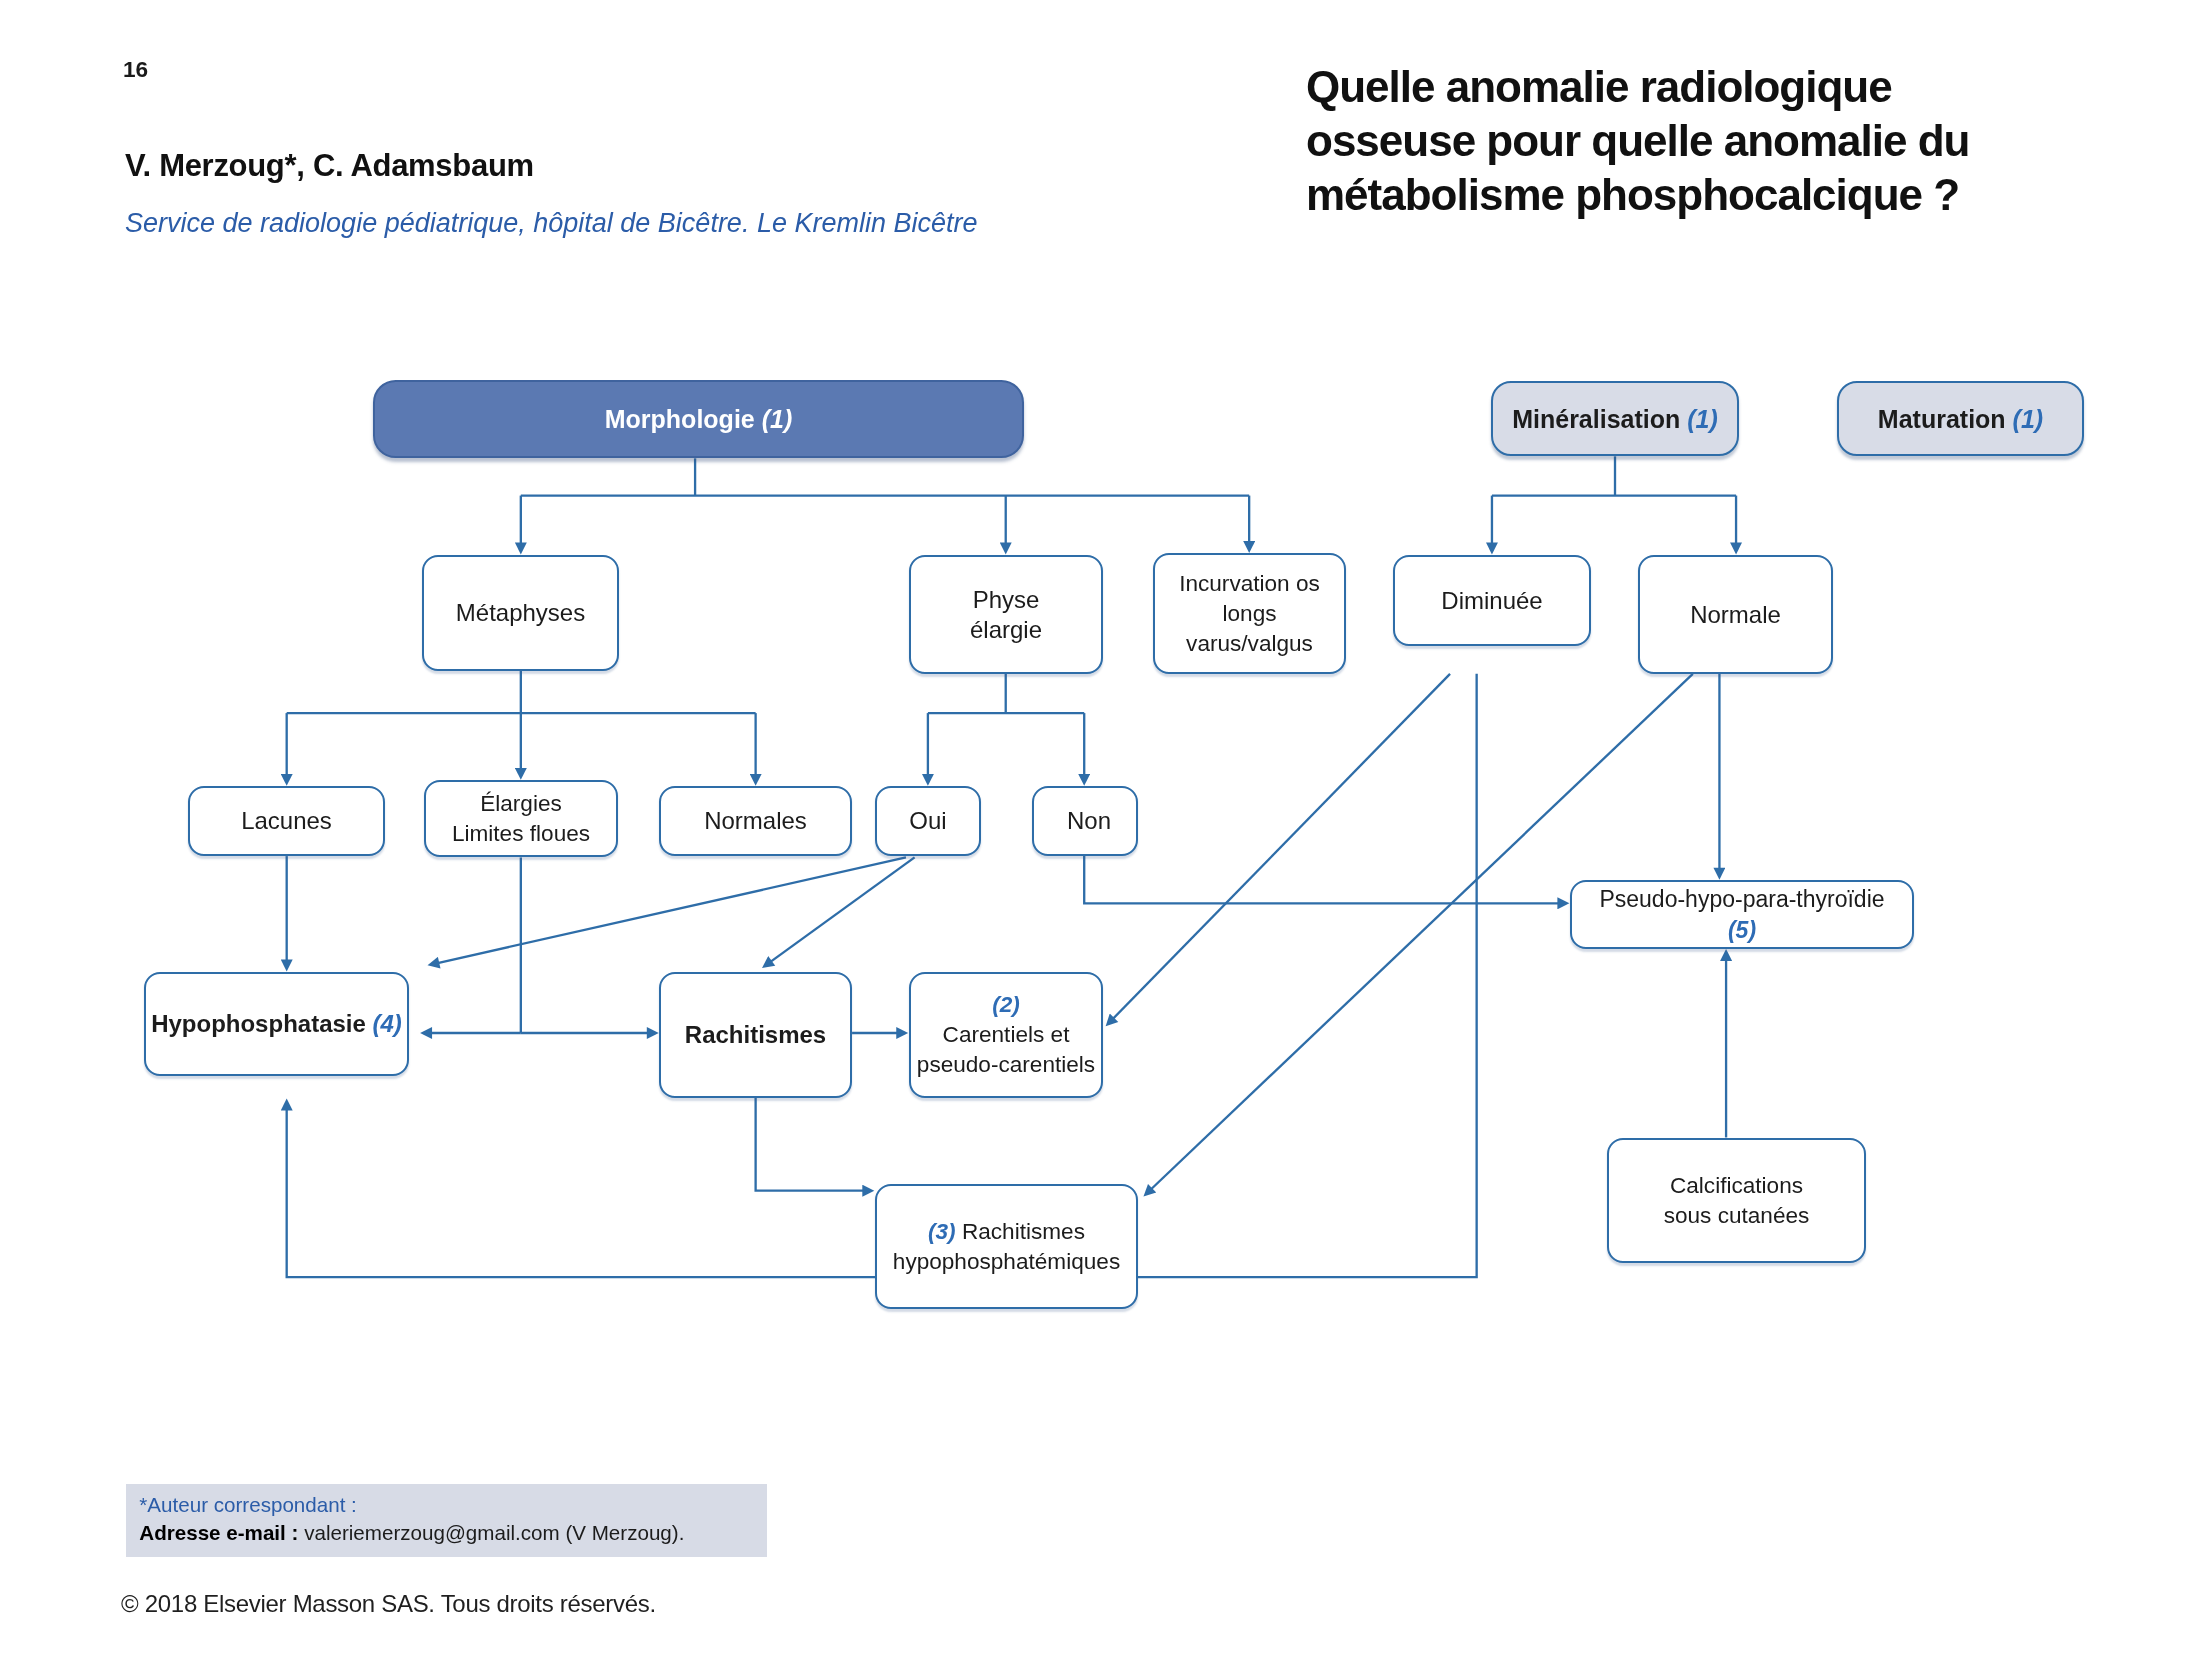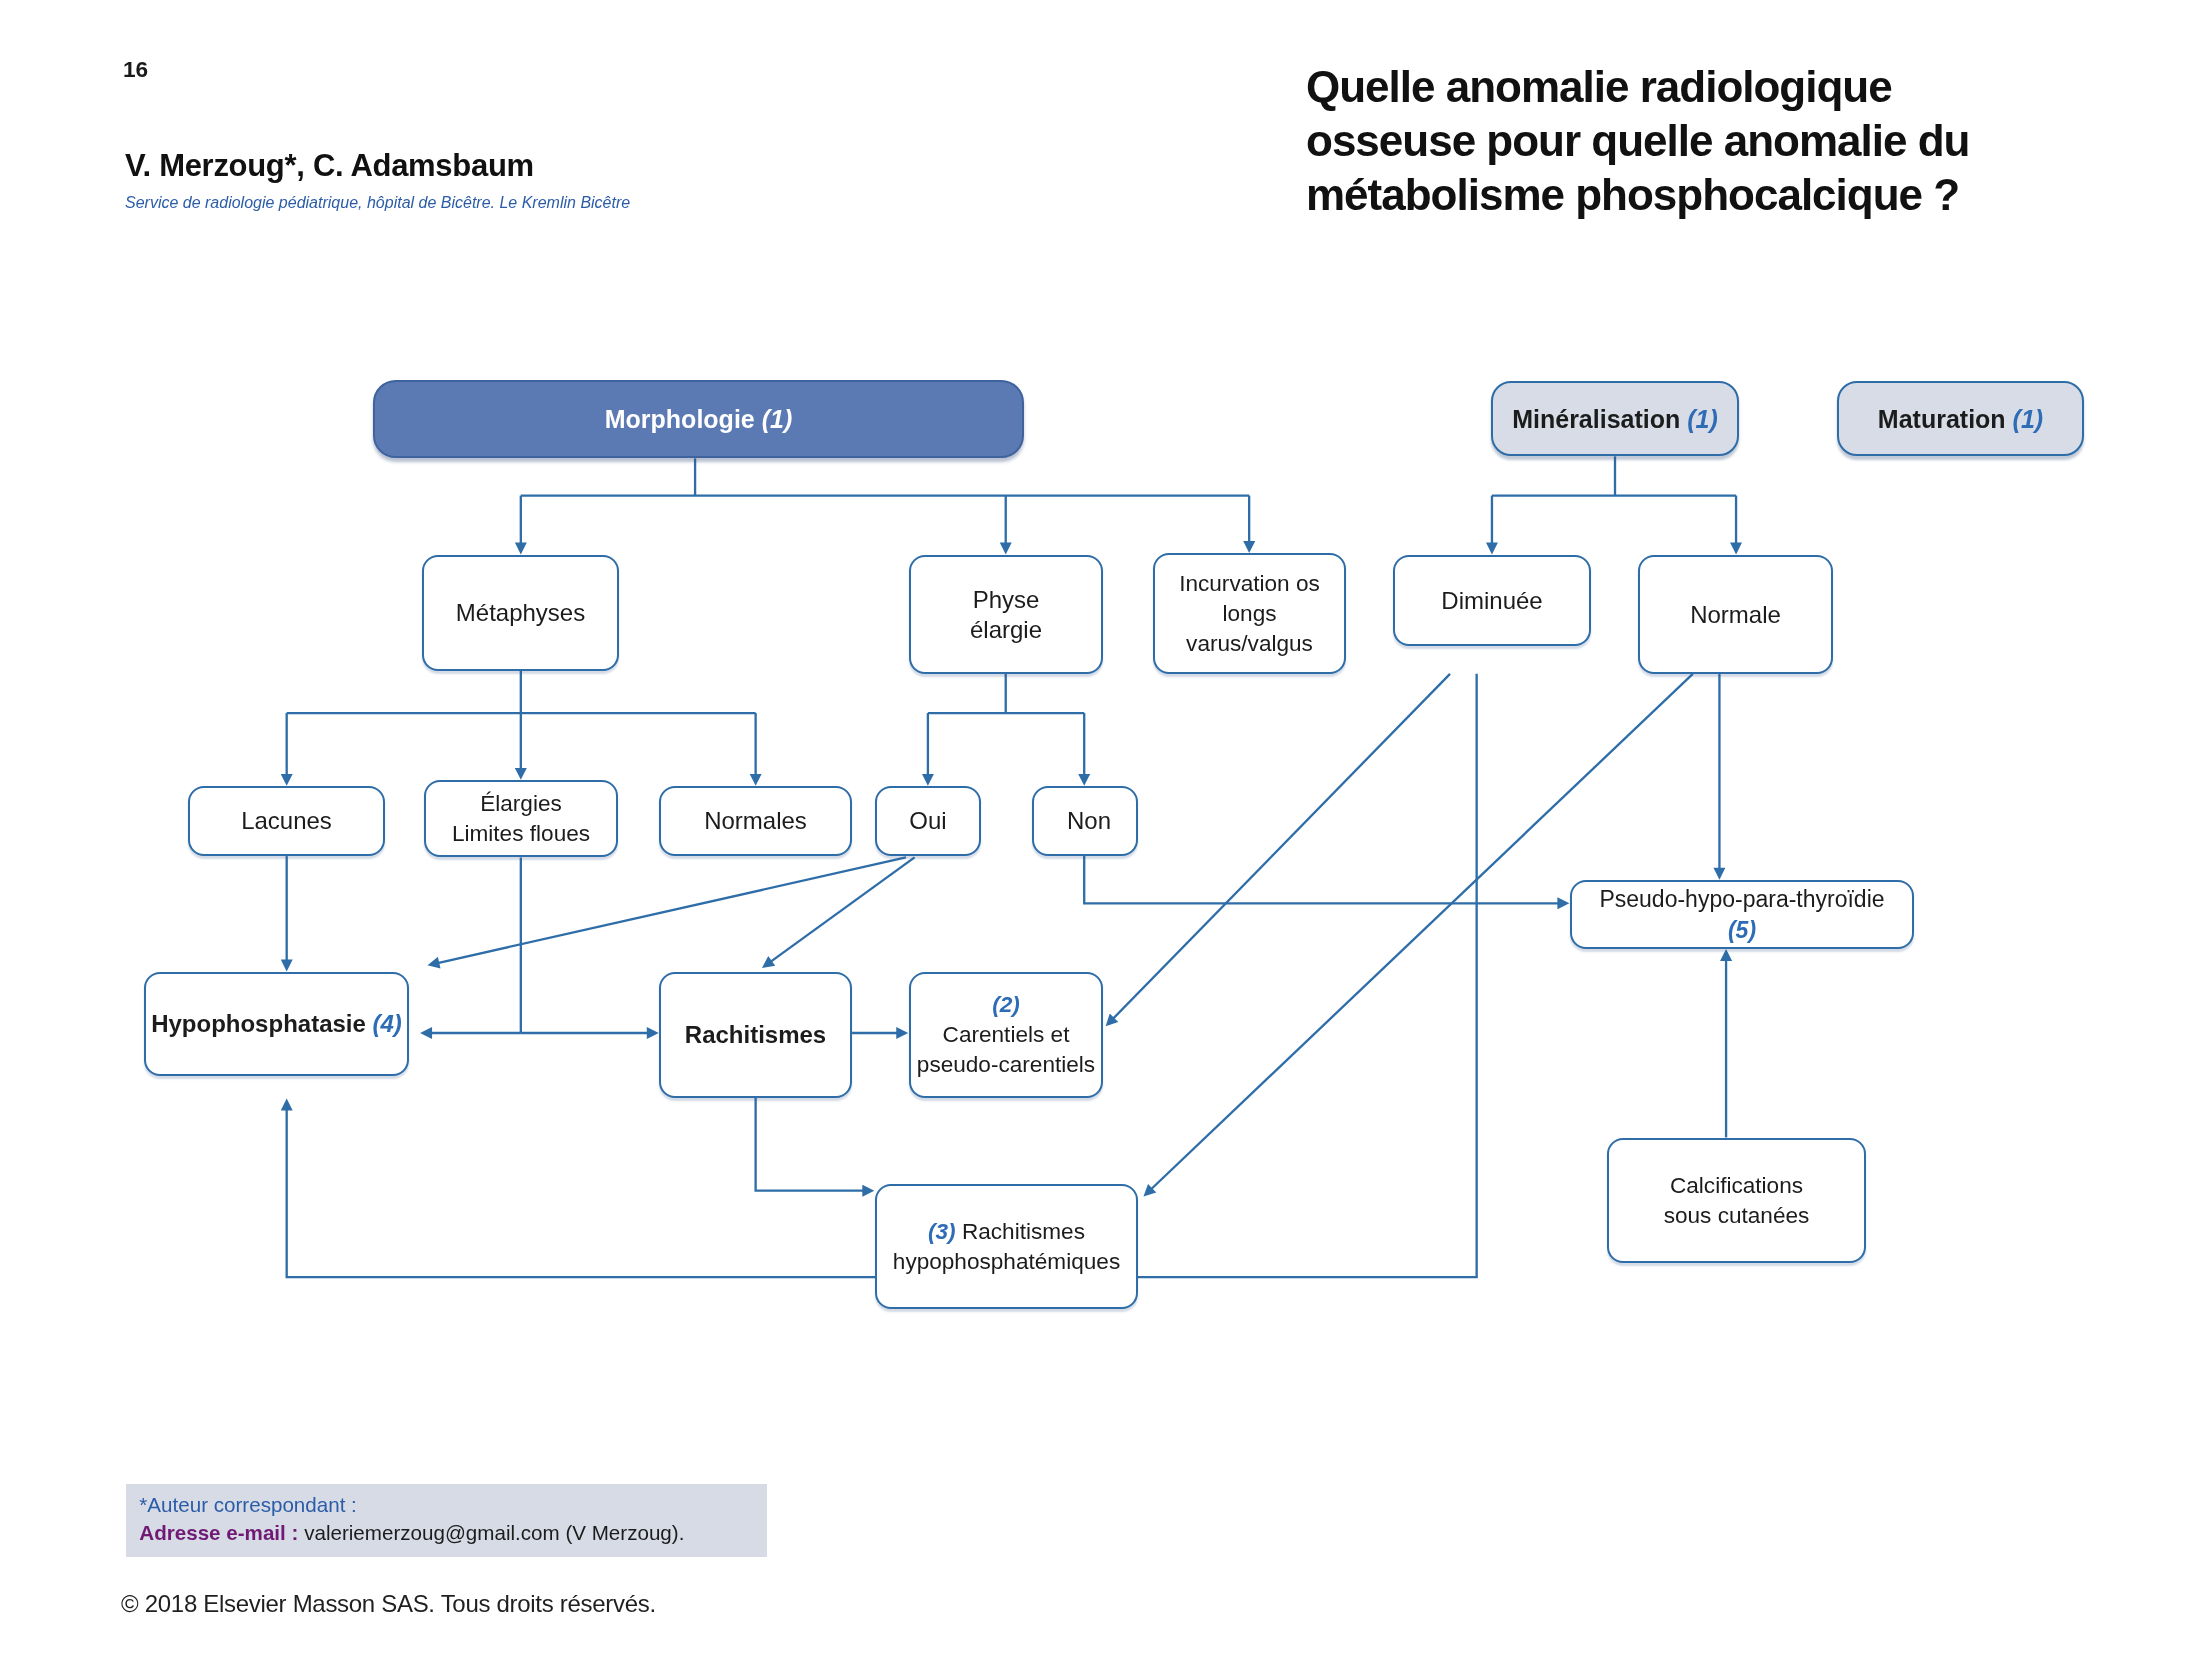--- a/index.html
+++ b/index.html
@@ -3,21 +3,21 @@
 <meta charset="utf-8">
 <style>
   html,body{margin:0;padding:0;background:#ffffff;}
   .canvas{
     position:relative;width:2205px;height:1655px;background:#ffffff;overflow:hidden;
     font-family:"Liberation Sans", sans-serif;color:#1c1c1c;
   }
   
   .page-number{position:absolute;left:123px;top:57px;font-size:22.6px;font-weight:700;color:#1a1a1a;}
   .authors{position:absolute;left:125px;top:148px;font-size:31px;font-weight:700;letter-spacing:-0.3px;color:#111;}
-  .affiliation{position:absolute;left:125px;top:194px;font-size:16px;font-style:italic;color:#2b5ca8;}
+  .affiliation{position:absolute;left:125px;top:208px;font-size:27px;font-style:italic;color:#2b5ca8;}
   .title{position:absolute;left:1294px;top:48px;width:885px;margin:12px;
          font-size:44px;font-weight:700;line-height:54px;letter-spacing:-1px;color:#111;}
   
   .flowchart{position:absolute;left:0;top:0;width:2205px;height:1655px;}
   .flowchart svg{position:absolute;left:0;top:0;}
   .node{
     position:absolute;box-sizing:border-box;display:flex;flex-direction:column;
     align-items:center;justify-content:center;text-align:center;
     background:#ffffff;border:2px solid #2e6da8;border-radius:16px;
     font-size:24px;line-height:30px;color:#1c1c1c;
@@ -30,21 +30,21 @@
   .seg-n{font-weight:400;color:#1c1c1c;}
   .seg-b{font-weight:700;color:#1c1c1c;}
   .seg-w{font-weight:700;color:#ffffff;}
   .seg-wi{font-weight:700;font-style:italic;color:#ffffff;}
   .seg-a{font-weight:700;font-style:italic;color:#2e6cb5;}
   
   .footer-box{position:absolute;left:126px;top:1484px;width:641px;height:73px;
               background:#d7dbe6;box-sizing:border-box;padding:9.3px 13.3px;}
   .fb-line1{font-size:20.6px;color:#2b5ca8;}
   .fb-line2{font-size:20.6px;color:#1c1c1c;margin-top:4px;}
-  .fb-label{font-weight:700;color:#701a75;}
+  .fb-label{font-weight:700;color:#000000;}
   .copyright{position:absolute;left:121px;top:1590px;font-size:24px;color:#1f1f1f;letter-spacing:-0.3px;}
 </style>
 </head>
 <body>
 
 <div class="canvas">
 
   <div class="page-number">16</div>
   <div class="authors">V. Merzoug*, C. Adamsbaum</div>
   <div class="affiliation">Service de radiologie pédiatrique, hôpital de Bicêtre. Le Kremlin Bicêtre</div>

